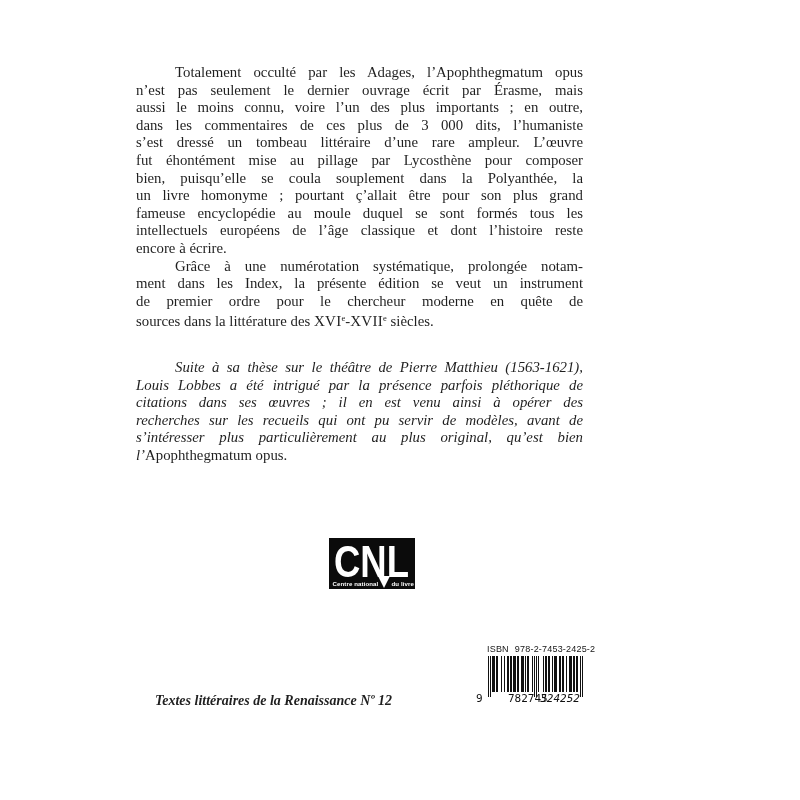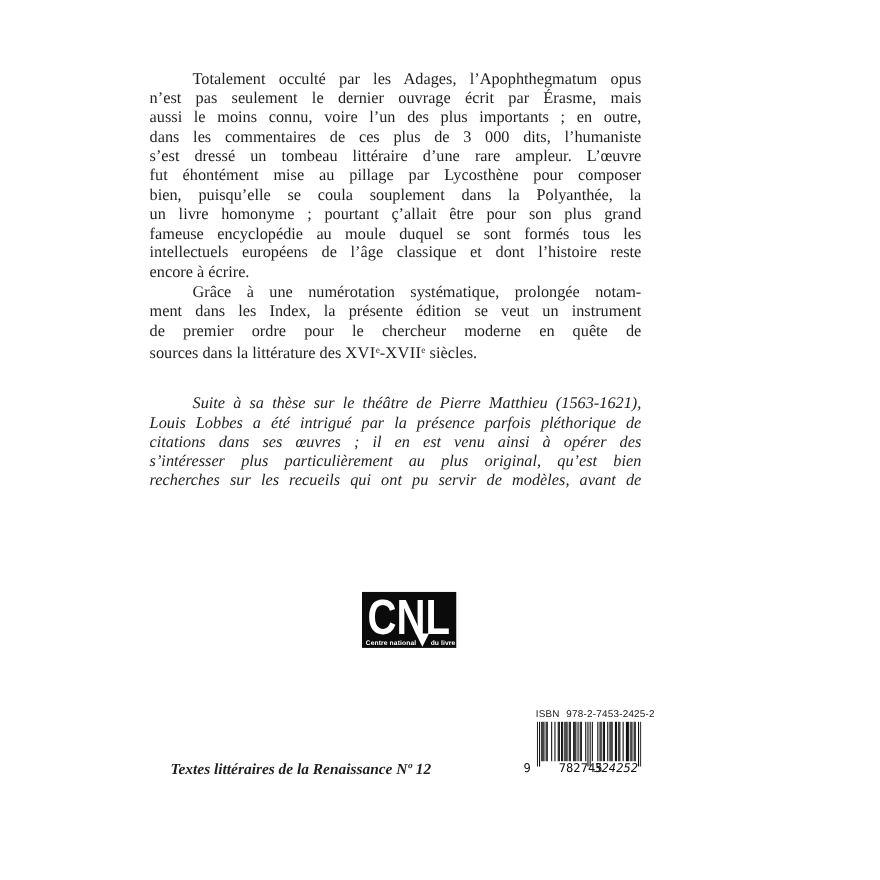--- a/index.html
+++ b/index.html
@@ -60,22 +60,23 @@
       <div class="line indent"><span>Grâce à une numérotation systématique, prolongée notam-</span></div>
       <div class="line"><span>ment dans les Index, la présente édition se veut un instrument</span></div>
       <div class="line"><span>de premier ordre pour le chercheur moderne en quête de</span></div>
       <div class="line last"><span>sources dans la littérature des </span><span class="sc">XVI</span><span class="sup">e</span><span>-</span><span class="sc">XVII</span><span class="sup">e</span><span> siècles.</span></div>
     </div>
 
   <div class="textblock block-bio">
       <div class="line indent"><span>Suite à sa thèse sur le théâtre de Pierre Matthieu (1563-1621),</span></div>
       <div class="line"><span>Louis Lobbes a été intrigué par la présence parfois pléthorique de</span></div>
       <div class="line"><span>citations dans ses œuvres ; il en est venu ainsi à opérer des</span></div>
+      <div class="line"><span>recherches sur les recueils qui ont pu servir de modèles, avant de</span></div>
       <div class="line"><span>s’intéresser plus particulièrement au plus original, qu’est bien</span></div>
-      <div class="line"><span>recherches sur les recueils qui ont pu servir de modèles, avant de</span></div>
+      <div class="line last"><span>l’</span><span class="rm">Apophthegmatum opus.</span></div>
     </div>
 
   <div class="logo-wrap">
     <svg viewBox="0 0 86 51" xmlns="http://www.w3.org/2000/svg">
       <rect x="0" y="0" width="86" height="51" fill="#0b0b0b"></rect>
       <text class="logo-acronym" x="5" y="38.5" font-size="45" textLength="75" lengthAdjust="spacingAndGlyphs">CNL</text>
       <polygon points="49,38 61,38 55,50" fill="#ffffff"></polygon>
       <text class="logo-caption" x="3.5" y="48">Centre national</text>
       <text class="logo-caption" x="62.5" y="48">du livre</text>
     </svg>

